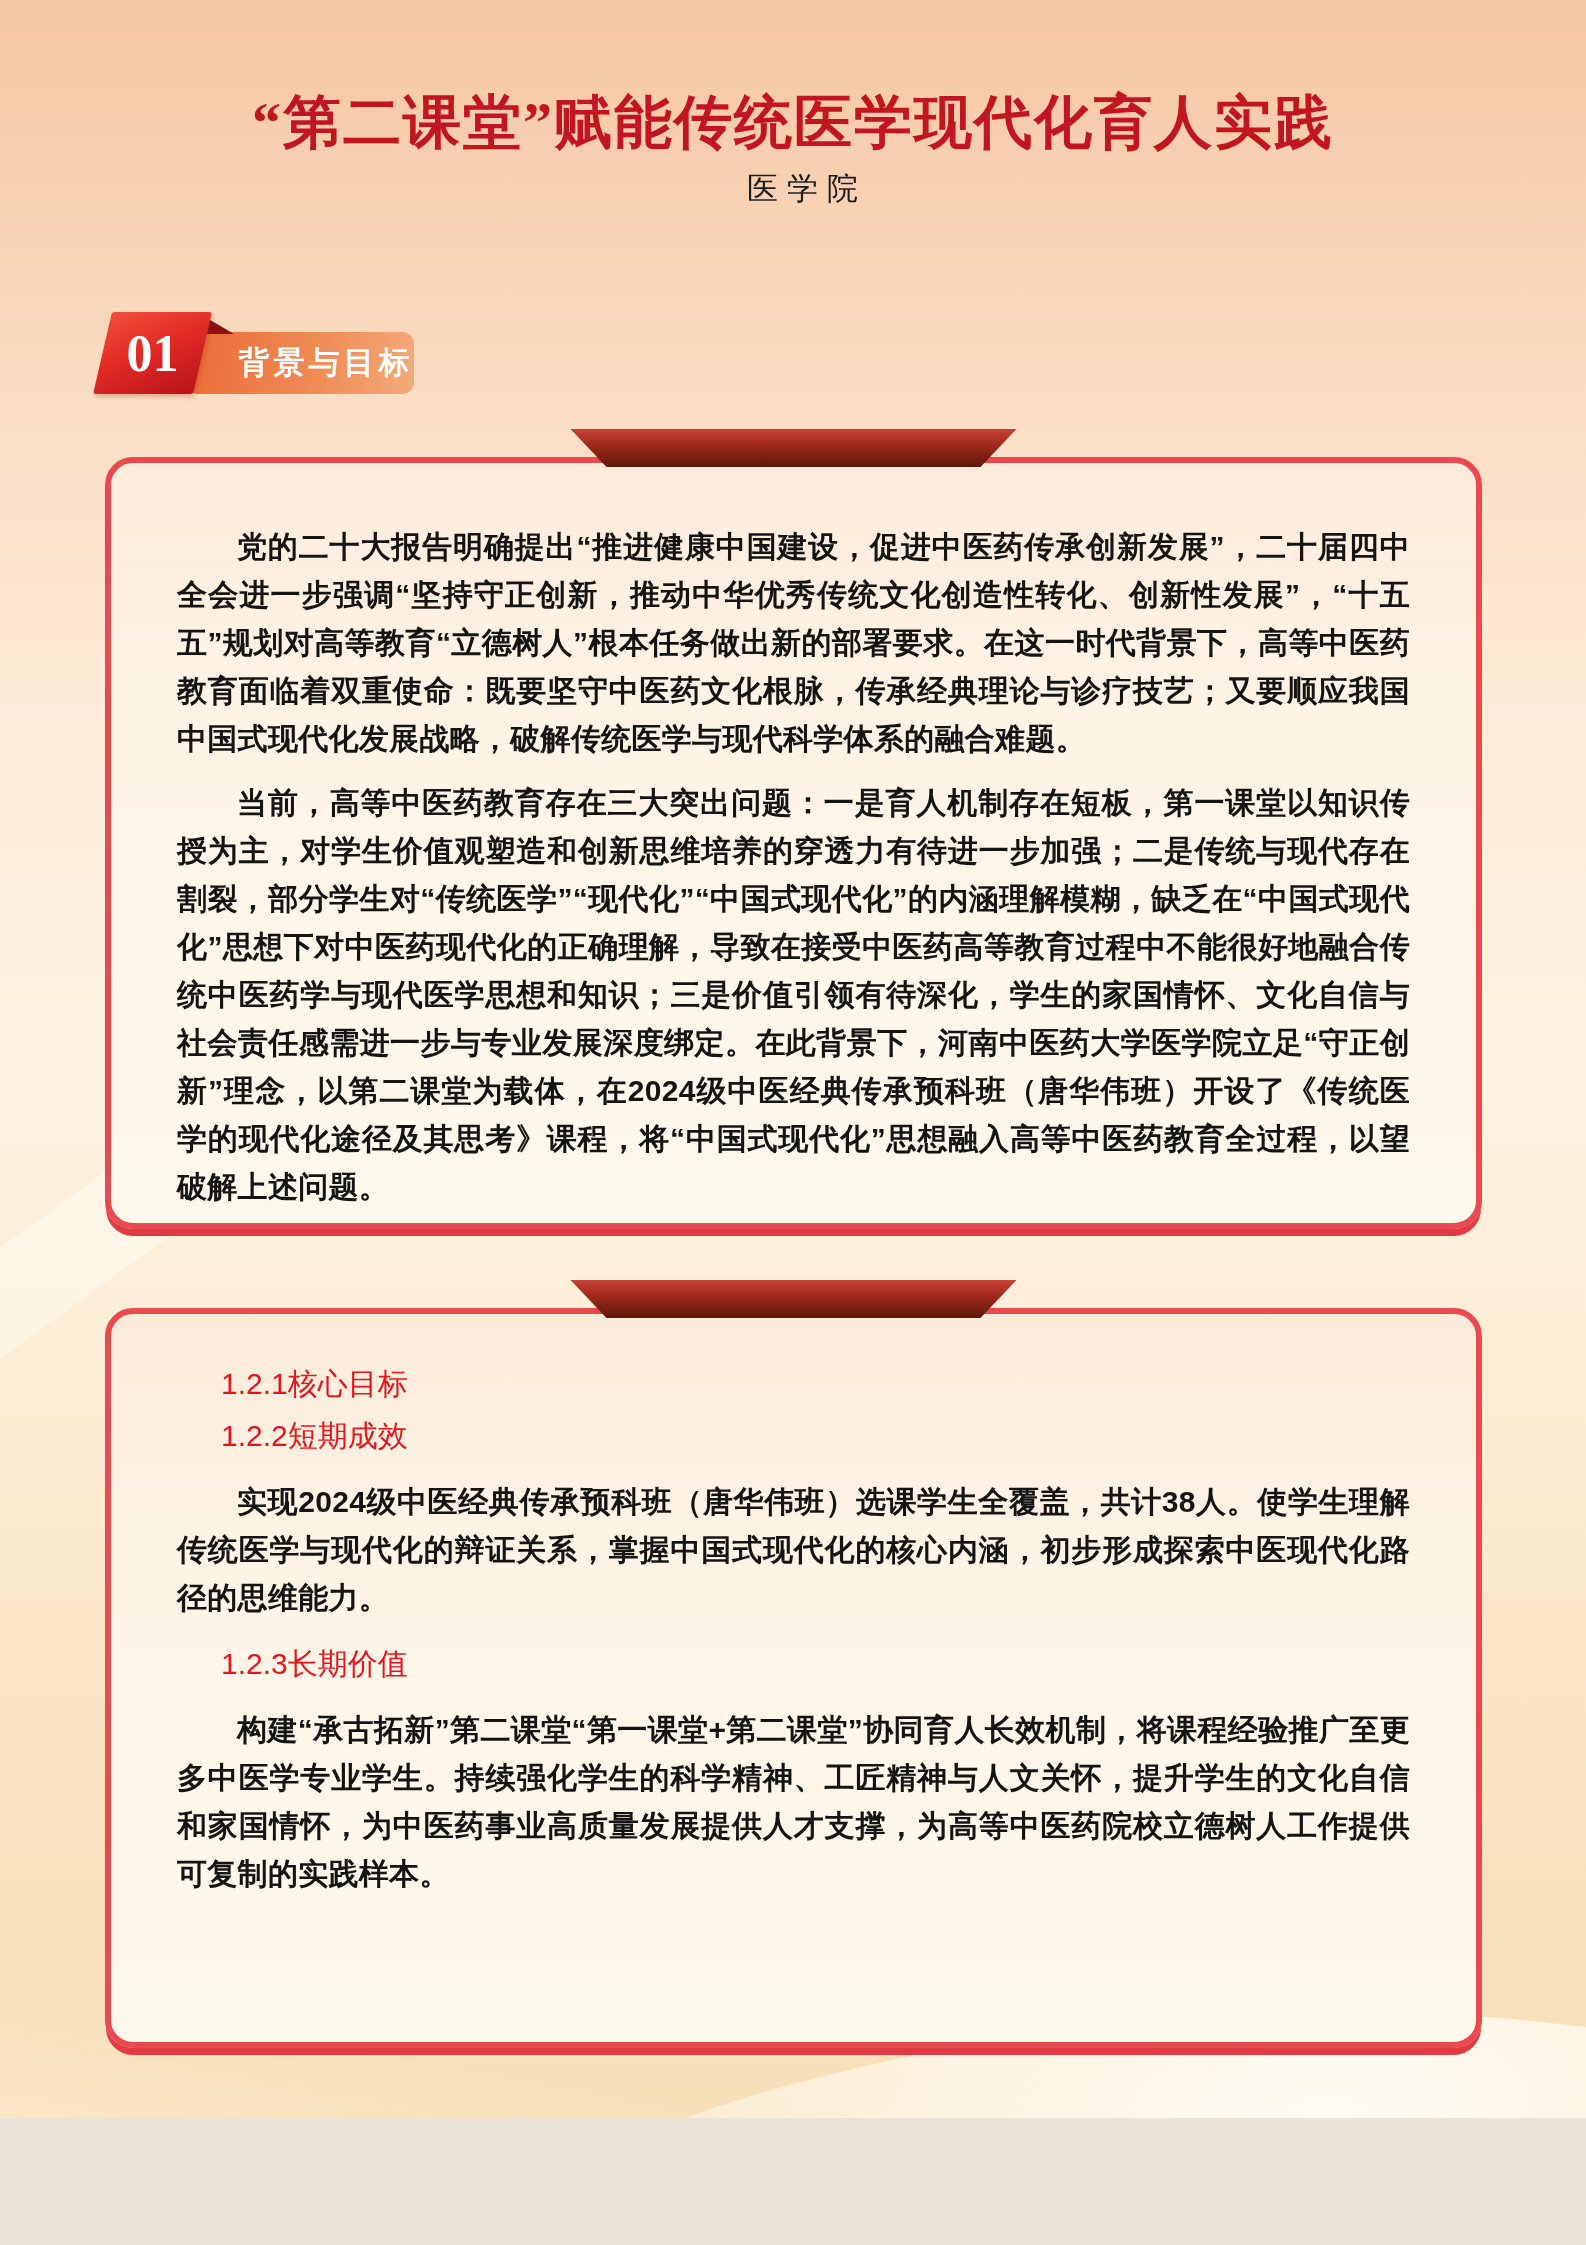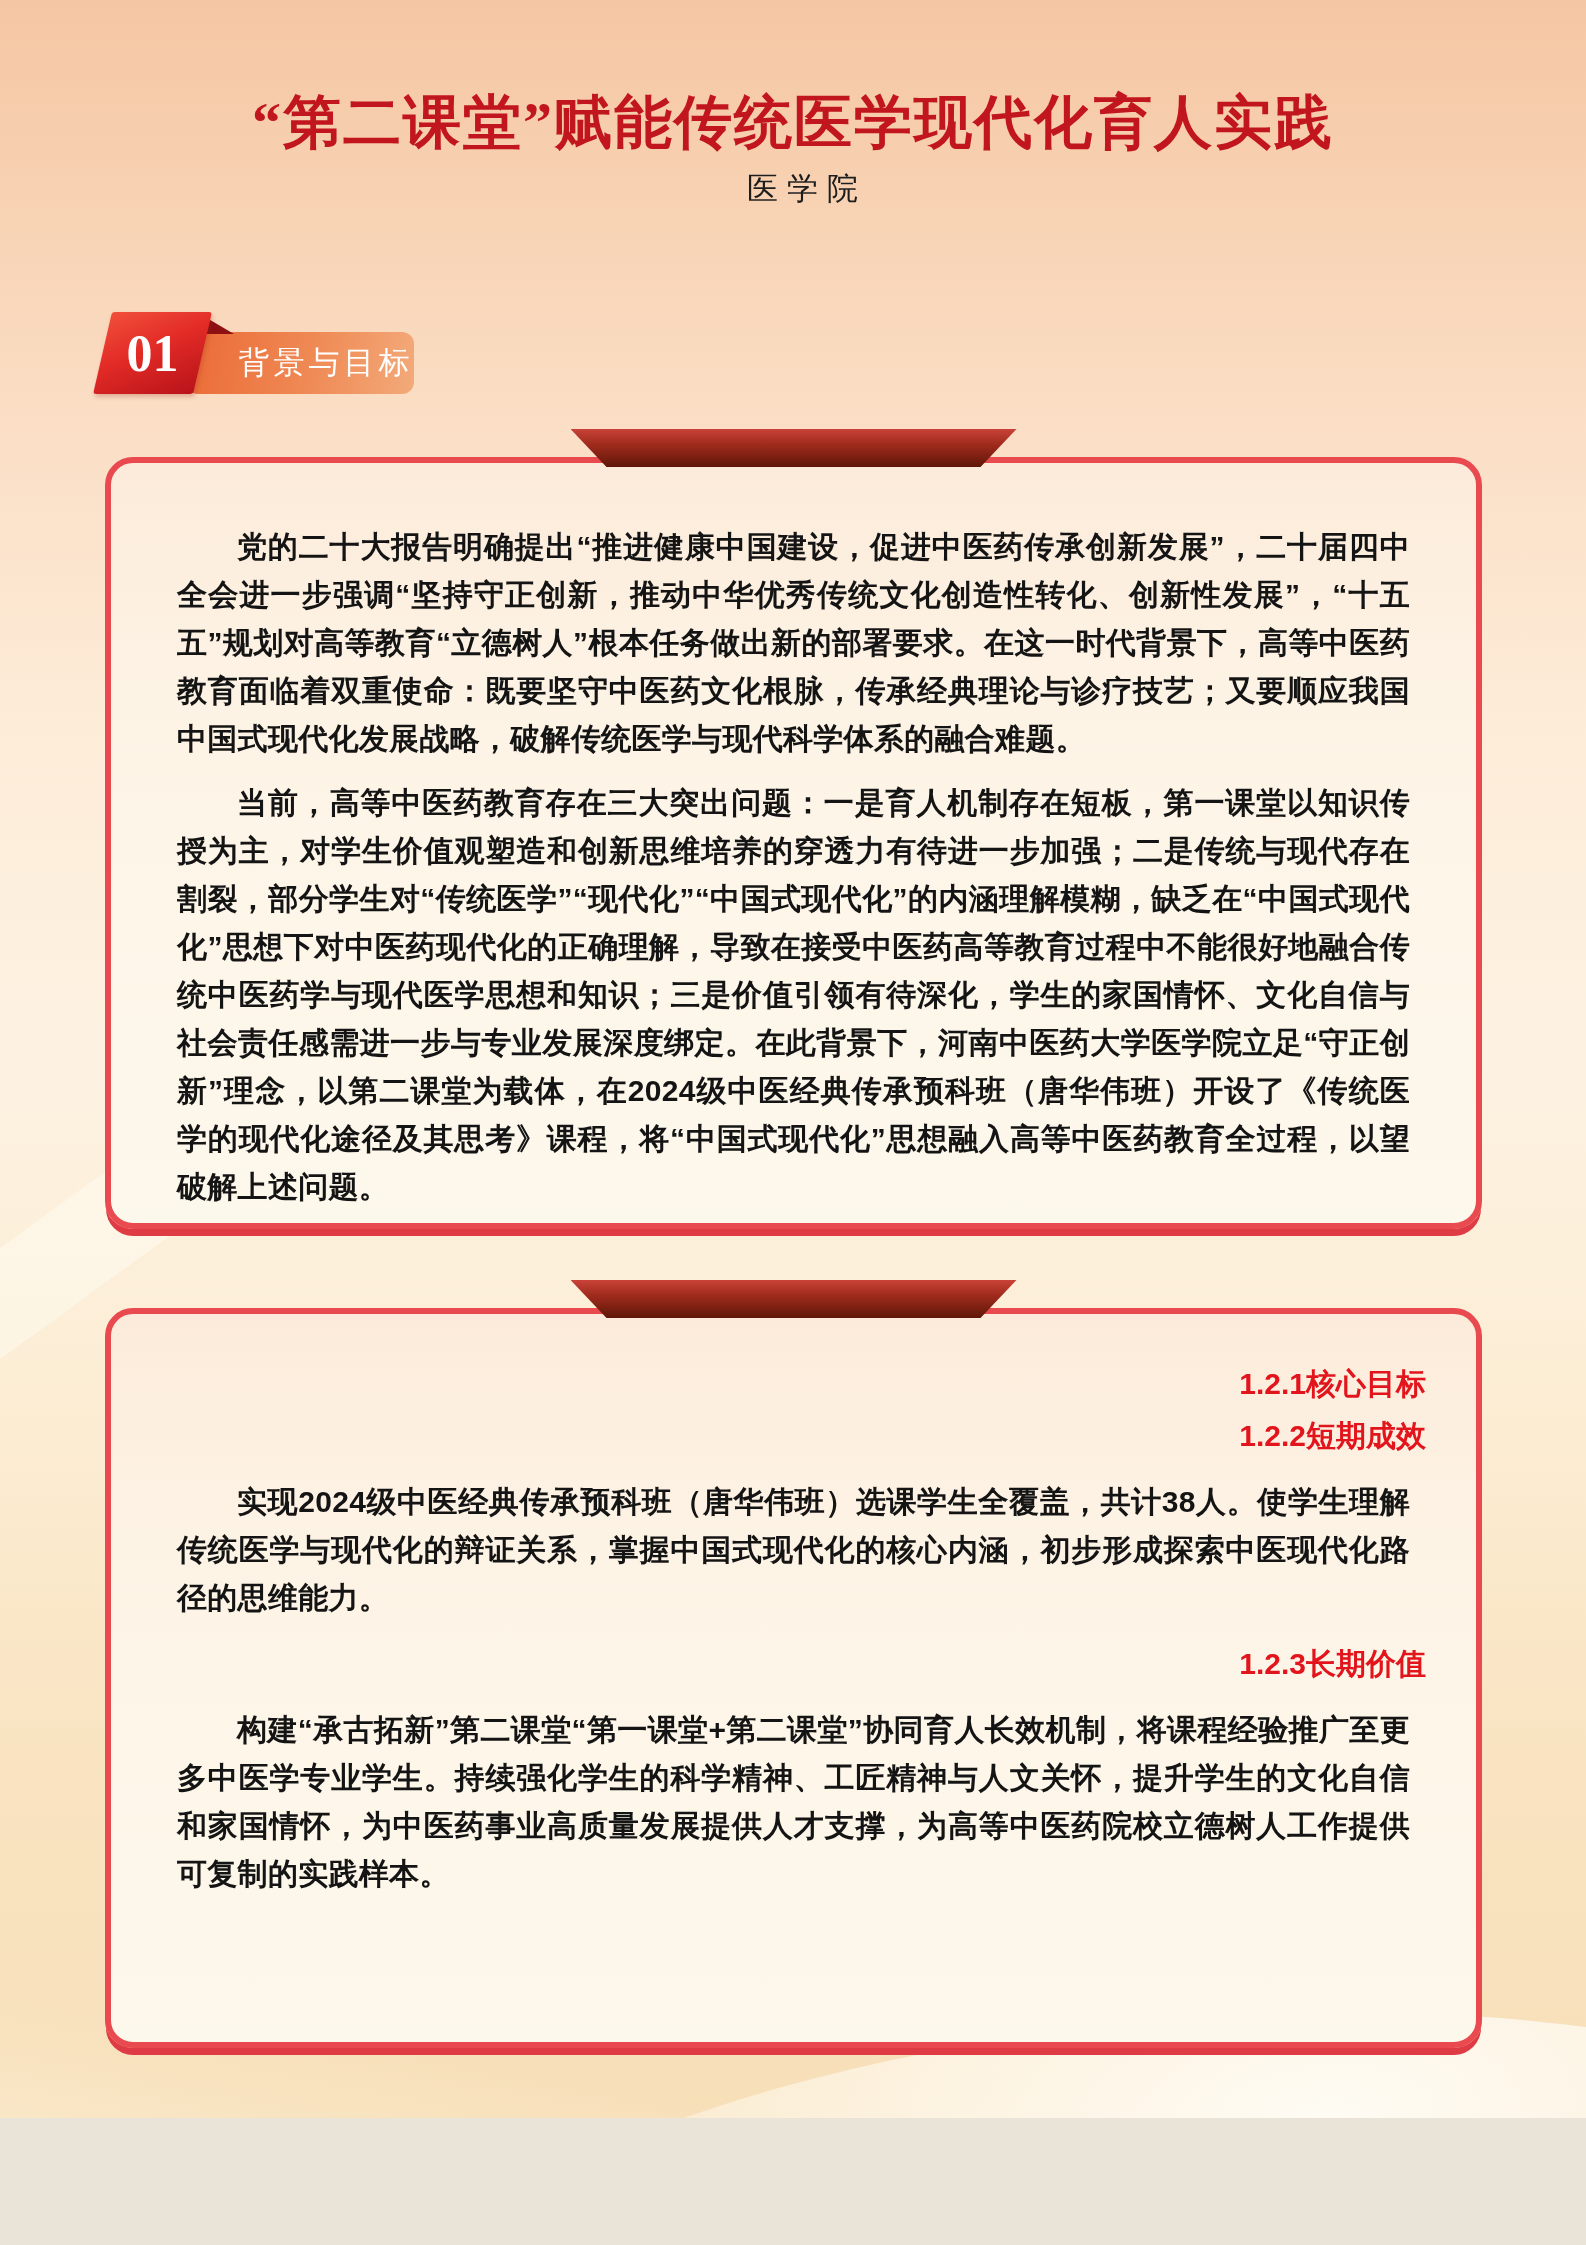--- a/index.html
+++ b/index.html
@@ -48,21 +48,21 @@
   
   .badge{position:absolute;left:96px;top:306px;width:330px;height:95px;}
   .badge-pill{
     position:absolute;left:90px;top:26px;width:228px;height:62px;
     border-radius:12px;
     background:linear-gradient(100deg,#eb6a36 0%,#ef8a55 55%,#f3aa7a 100%);
     display:flex;align-items:center;justify-content:center;
     padding-left:52px;box-sizing:border-box;
   }
   .badge-pill span{
-    color:#fff;font-weight:normal;font-size:31px;letter-spacing:4px;
+    color:#fff;font-weight:bold;font-size:31px;letter-spacing:4px;
     font-family:"Liberation Serif","DejaVu Serif",serif;
   }
   .badge-fold{
     position:absolute;left:104px;top:8px;width:34px;height:20px;
     background:#8e1013;
     clip-path:polygon(0 0,100% 100%,0 100%);
   }
   .badge-flag{
     position:absolute;left:16px;top:6px;width:100px;height:82px;
     transform:skewX(-13deg);transform-origin:top left;
@@ -87,21 +87,21 @@
   #card-1{top:457px;height:772px;}
   #card-2{top:1308px;height:740px;}
   .card-body{padding:44px 50px 0 50px;}
   .card-body p{
     margin:16px;font-size:30px;line-height:48px;
     color:#141414;text-align:justify;text-indent:2em;
     letter-spacing:.3px;font-weight:600;
   }
   .card-body h3{
     margin:0;font-size:30px;line-height:52px;
-    color:#e2151d;text-indent:2em;font-weight:700;text-align:right;
+    color:#e2151d;text-indent:2em;font-weight:400;
   }
   
   .ribbon{
     position:absolute;left:50%;top:-36px;transform:translateX(-50%);
     width:446px;height:52px;
   }
   .ribbon-back{
     position:absolute;left:0;top:2px;width:100%;height:38px;
     background:linear-gradient(180deg,#c94238 0%,#a02b1d 40%,#5f1708 100%);
     clip-path:polygon(0 0,100% 0,calc(100% - 36px) 100%,36px 100%);

